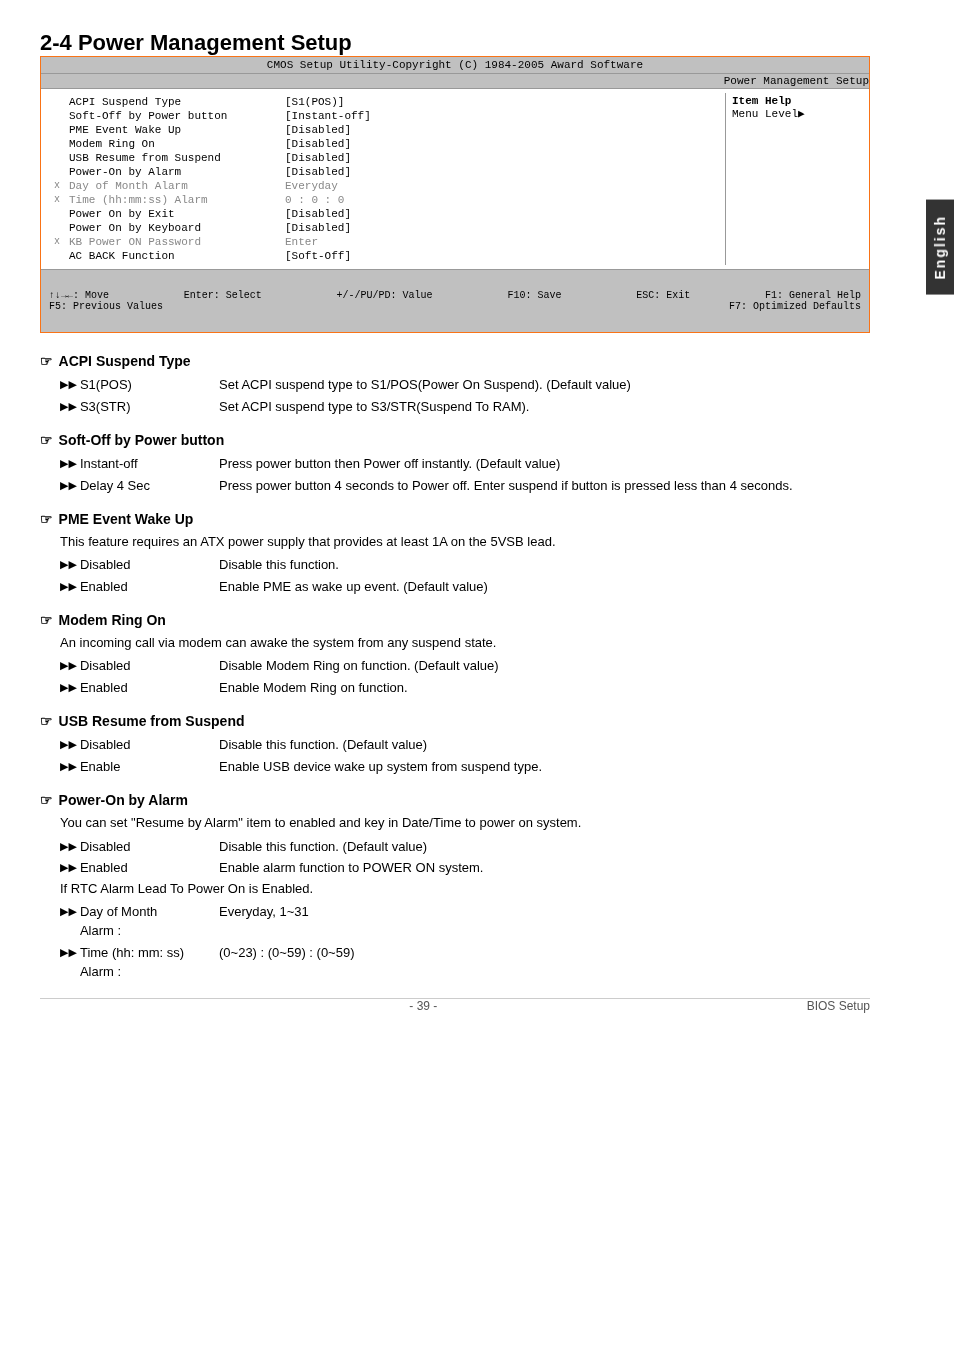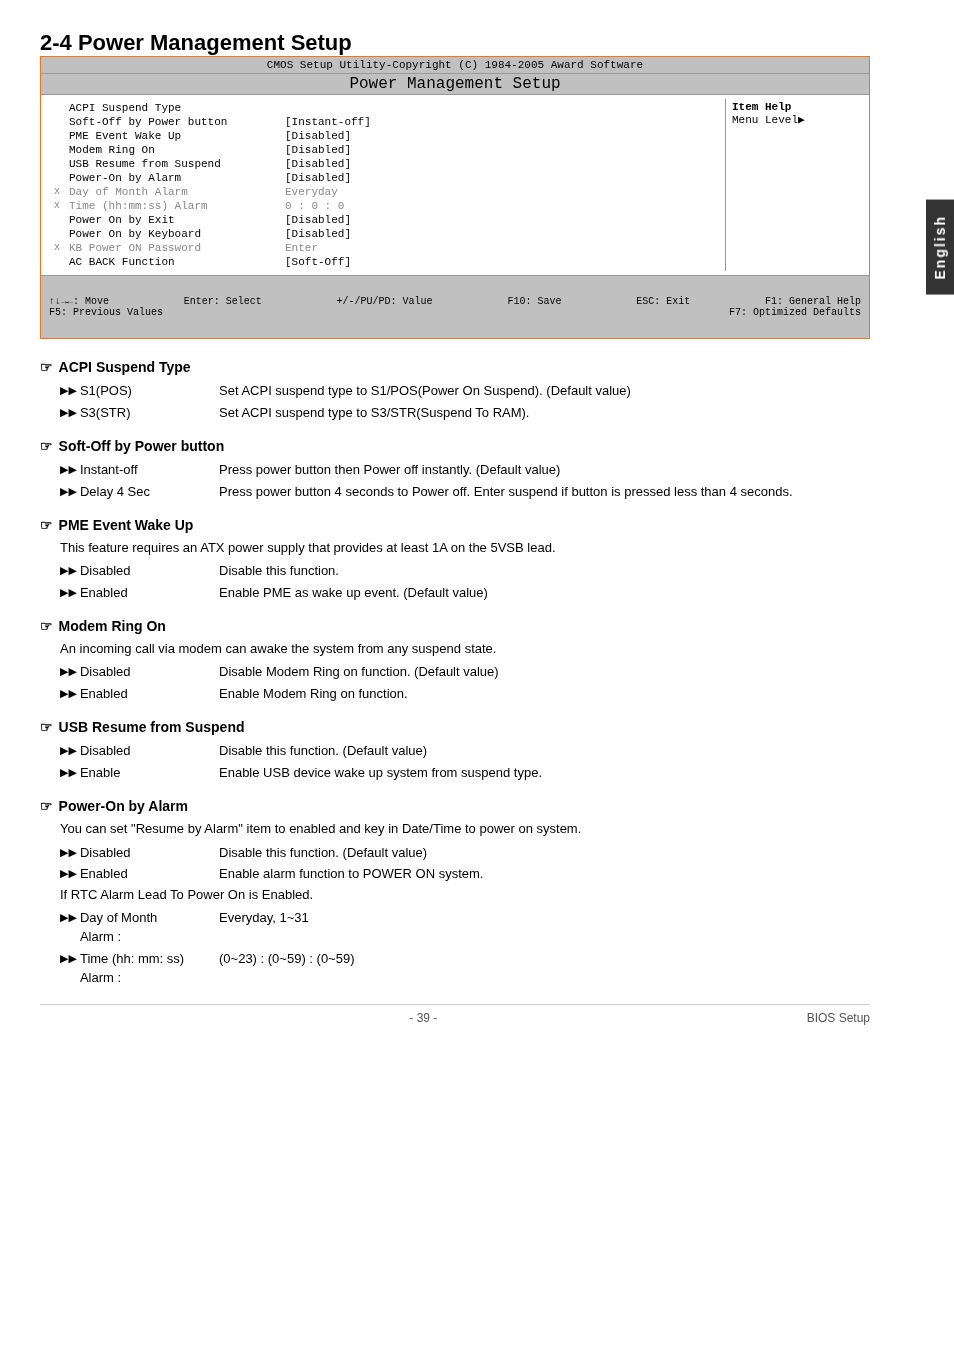--- a/index.html
+++ b/index.html
@@ -55,24 +55,24 @@
     .bios-header {
       background: #c0c0c0;
       text-align: center;
       padding: 2px 0;
       border-bottom: 1px solid #999;
       font-size: 11px;
     }
 
     .bios-subheader {
       background: #c0c0c0;
-      text-align: center;
+      text-align: right;
       padding: 1px 0;
       border-bottom: 1px solid #999;
-      font-size: 16px;
+      font-size: 11px;
     }
 
     .bios-body {
       display: flex;
       padding: 4px;
       min-height: 180px;
     }
 
     .bios-left {
       flex: 1;
@@ -185,21 +185,20 @@
 
     .option-text {
       flex: 1;
       margin-left: 29px;
     }
 
     
     .bottom-bar {
       border-top: 1px solid #ccc;
       margin-top: 4px;
-      padding-top: 6px;
       display: flex;
       justify-content: space-between;
       align-items: center;
       font-size: 12px;
       color: #555;
     }
 
     .page-num {
       text-align: center;
       flex: 1;
@@ -220,20 +219,21 @@
 
   <div class="bios-box">
     <div class="bios-header">CMOS Setup Utility-Copyright (C) 1984-2005 Award Software</div>
     <div class="bios-subheader">Power Management Setup</div>
     <div class="bios-body">
       <div class="bios-left">
 
       <div class="bios-row">
     <span class="bios-prefix"></span>
     <span class="bios-label">ACPI Suspend Type</span>
+    <span class="bios-value">[S1(POS)]</span>
   </div>
           <div class="bios-row">
     <span class="bios-prefix"></span>
     <span class="bios-label">Soft-Off by Power button</span>
     <span class="bios-value">[Instant-off]</span>
   </div>
           <div class="bios-row">
     <span class="bios-prefix"></span>
     <span class="bios-label">PME Event Wake Up</span>
     <span class="bios-value">[Disabled]</span>

